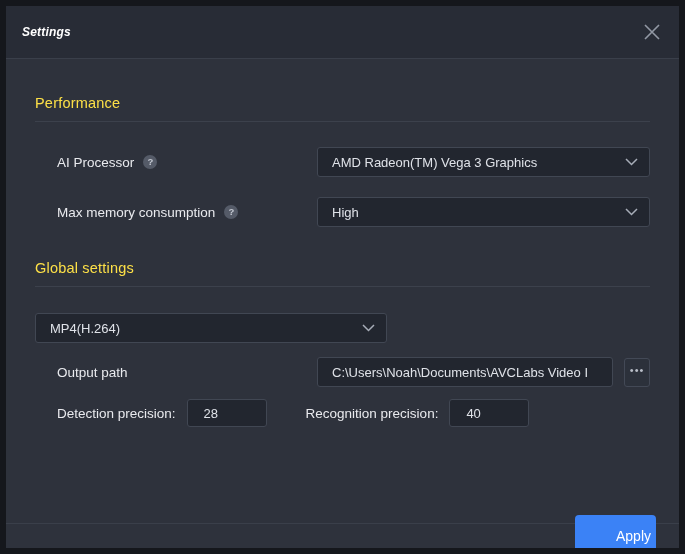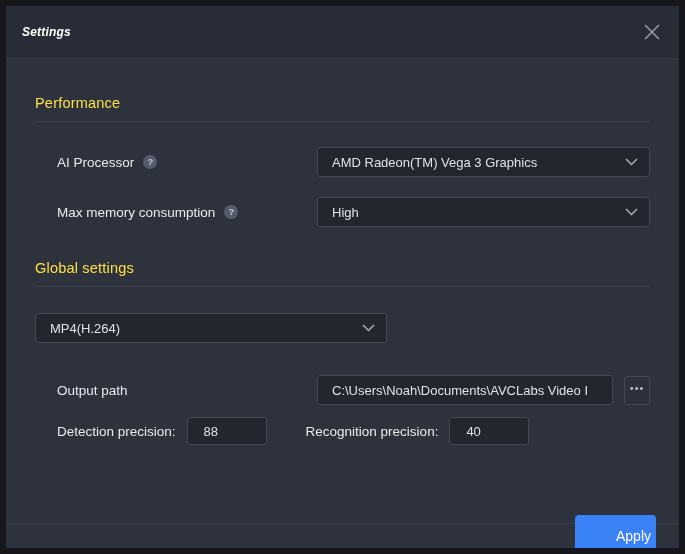--- a/index.html
+++ b/index.html
@@ -80,21 +80,21 @@
   .global-section { padding-top: 33px; }
 
   .row {
     display: flex;
     align-items: center;
     height: 30px;
   }
   .row-perf1 { margin-top: 25px; }
   .row-perf2 { margin-top: 20px; }
   .row-glob1 { margin-top: 26px; }
-  .row-glob2 { margin-top: 32px; }
+  .row-glob2 { margin-top: 14px; }
   .row-prec  { margin-top: 11px; }
 
   .field-label {
     color: #e9eaee;
     font-size: 13.5px;
     display: flex;
     align-items: center;
     width: 282px;
     flex: 0 0 282px;
     padding-left: 22px;
@@ -317,21 +317,21 @@
         <div class="path-input">
           <span class="val">C:\Users\Noah\Documents\AVCLabs Video I</span>
         </div>
         <div class="browse-btn">•••</div>
       </div>
 
       <div class="row row-prec">
         <div class="prec-wrap">
           <span class="prec-label">Detection precision:</span>
           <div class="num-input">
-            <span class="val">88</span>
+            <span class="val">28</span>
           </div>
         </div>
         <div class="prec-gap"></div>
         <div class="prec-wrap" style="padding-left:0">
           <span class="prec-label">Recognition precision:</span>
           <div class="num-input">
             <span class="val">40</span>
           </div>
         </div>
       </div>

